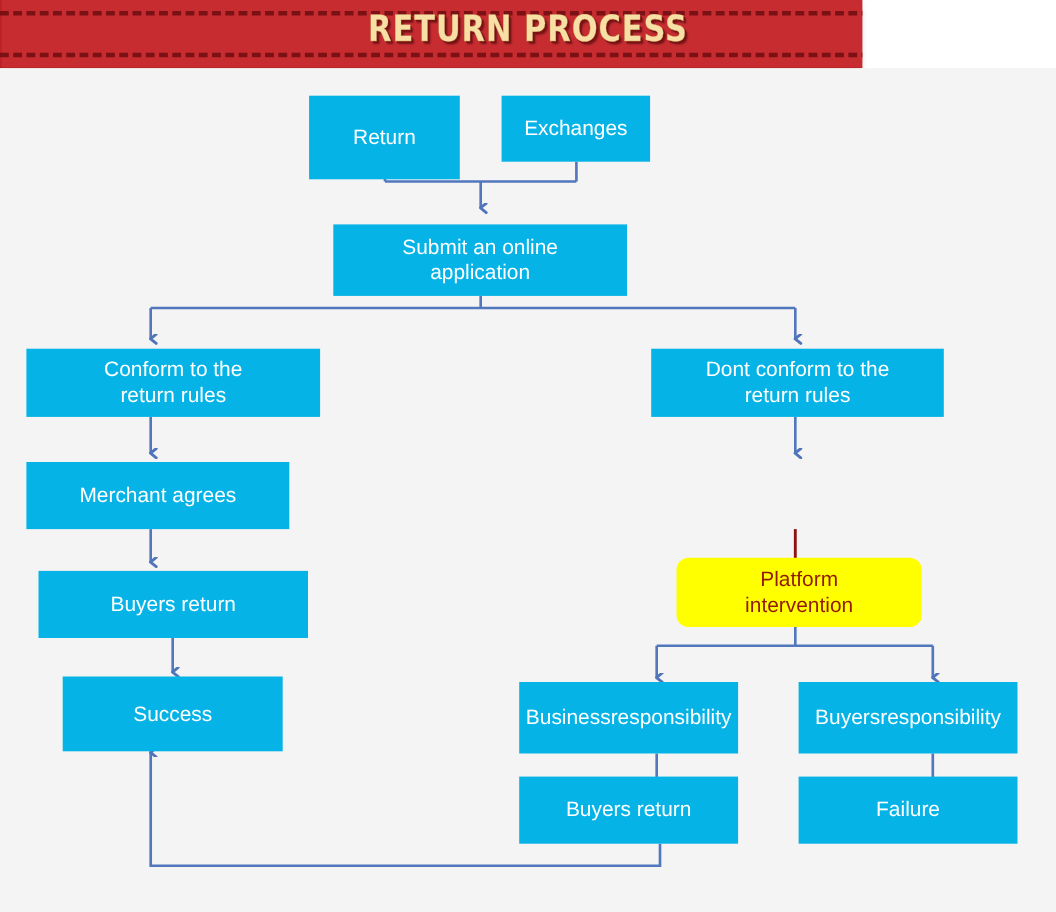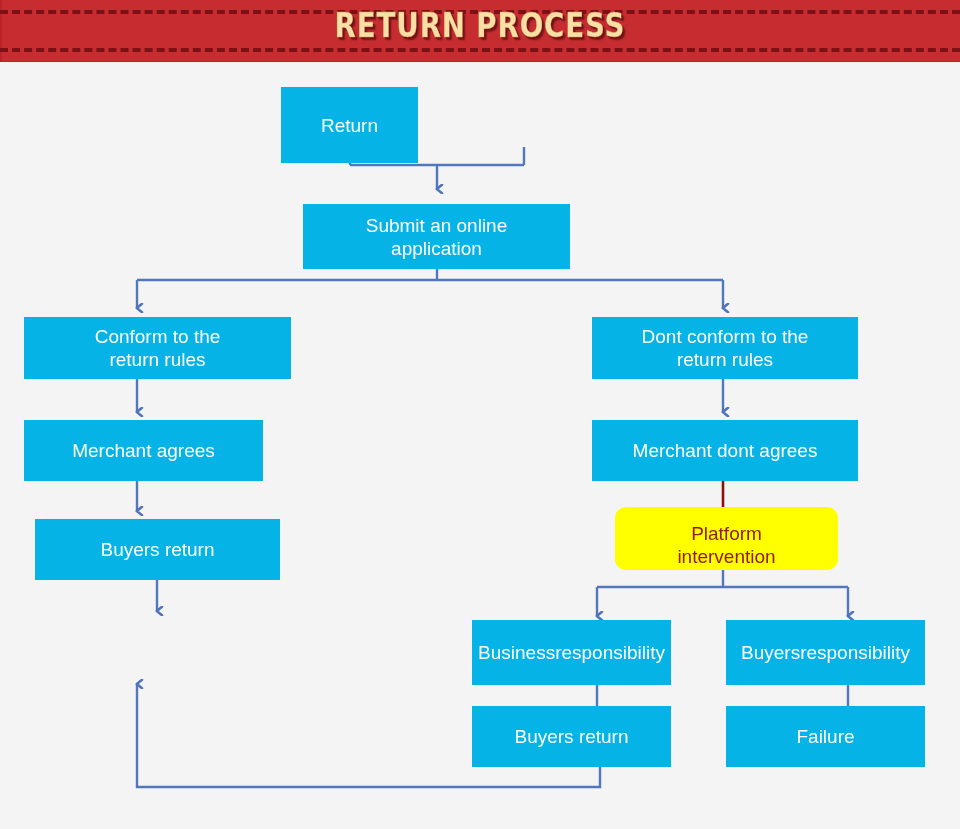--- a/index.html
+++ b/index.html
@@ -6,21 +6,21 @@
   * { margin:0; padding:0; box-sizing:border-box; }
   html,body { background:#ffffff; }
   body {
     font-family:"Liberation Sans", sans-serif;
     width:960px; height:829px;
     position:relative; overflow:hidden;
   }
 
   
   #banner {
-    position:absolute; left:0; top:0; width:960px; height:62px;
+    position:absolute; left:0; top:0; width:784px; height:62px;
     background:#c42126;
     background-image:
       linear-gradient(90deg, rgba(0,0,0,0.05) 0 2px, rgba(255,255,255,0.03) 2px 5px),
       linear-gradient(0deg, rgba(0,0,0,0.06) 0 1px, rgba(255,255,255,0.02) 1px 4px);
     box-shadow:0 5px 7px -3px rgba(0,0,0,0.35);
     overflow:hidden;
   }
   #banner .stitch {
     position:absolute; left:0; width:960px; height:0;
     border-top:4px dashed #6e0d10;
@@ -124,53 +124,56 @@
 
     <g fill="none" stroke="#8e1111" stroke-width="2.6">
       <path d="M723,419 L723,508"></path>
     </g>
   </svg>
 
   <div class="node" style="left:281px; top:25px; width:137px; height:76px;">
     <span>Return</span>
   </div>
 
+  <div class="node" style="left:456px; top:25px; width:135px; height:60px;">
+    <span>Exchanges</span>
+  </div>
 
   <div class="node" style="left:303px; top:142px; width:267px; height:65px; flex-direction:column;text-align:right;">
     <span>Submit an online</span>
     <span>application</span>
   </div>
 
   <div class="node" style="left:24px; top:255px; width:267px; height:62px; flex-direction:column;">
     <span>Conform to the</span>
     <span>return rules</span>
   </div>
 
   <div class="node" style="left:592px; top:255px; width:266px; height:62px; flex-direction:column;">
     <span>Dont conform to the</span>
     <span>return rules</span>
   </div>
 
   <div class="node" style="left:24px; top:358px; width:239px; height:61px;">
     <span>Merchant agrees</span>
   </div>
 
-  <div class="node" style="left:592px; top:358px; width:266px; height:61px;">
-    <span>Merchant dont agrees</span>
-  </div>
 
-  <div class="node highlight" style="left:615px; top:445px; width:223px; height:63px; flex-direction:column;justify-content:flex-end;">
+  <div class="node highlight" style="left:615px; top:445px; width:223px; height:63px; flex-direction:column;">
     <span>Platform</span>
     <span>intervention</span>
   </div>
 
   <div class="node" style="left:35px; top:457px; width:245px; height:61px;">
     <span>Buyers return</span>
   </div>
 
+  <div class="node" style="left:57px; top:553px; width:200px; height:68px;">
+    <span>Success</span>
+  </div>
 
   <div class="node" style="left:472px; top:558px; width:199px; height:65px; flex-direction:row;">
     <span>Business</span>
     <span>responsibility</span>
   </div>
 
   <div class="node" style="left:726px; top:558px; width:199px; height:65px; ">
     <span>Buyers</span>
     <span>responsibility</span>
   </div>

